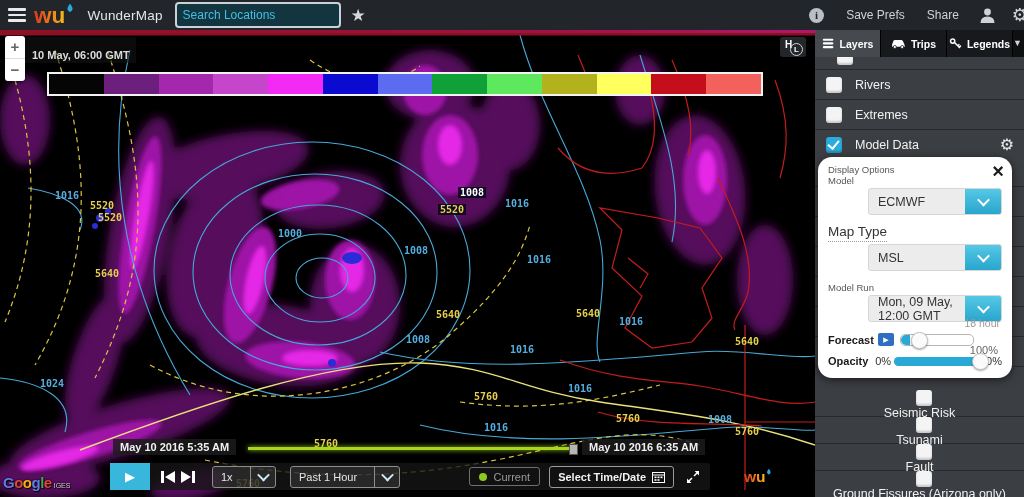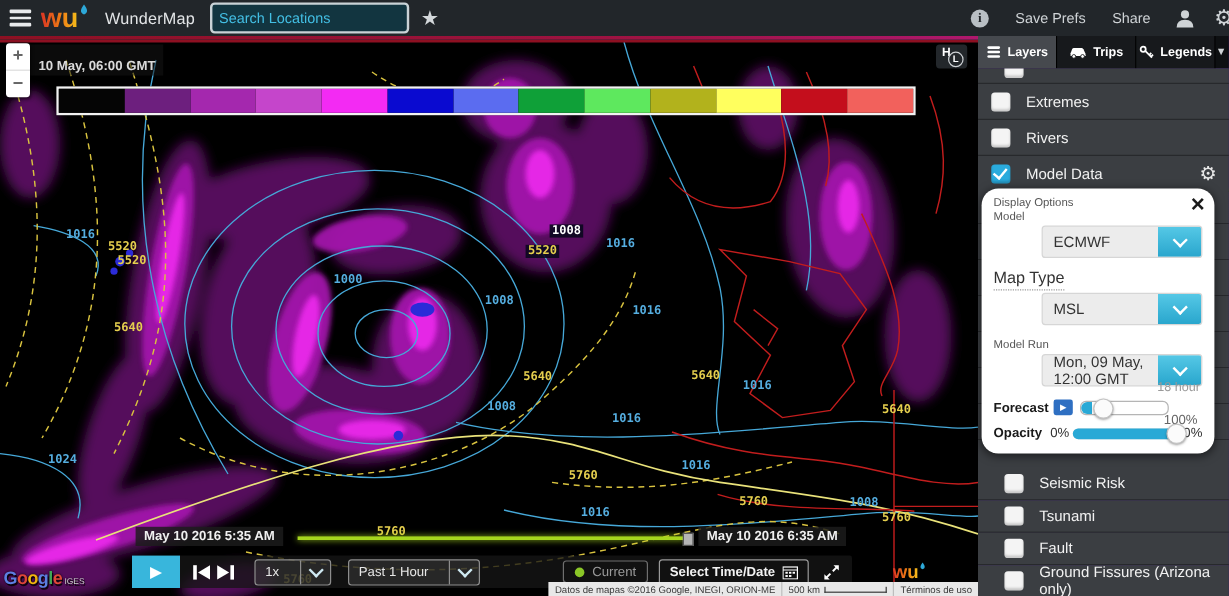--- a/index.html
+++ b/index.html
@@ -84,21 +84,21 @@
   #glogo{left:3px;top:444px;z-index:9;font-size:15px;font-weight:bold;letter-spacing:-.5px;
     text-shadow:0 0 2px #000,1px 1px 0 rgba(0,0,0,.8);}
   #glogo .sfx{font-size:7px;color:#cfcfcf;font-weight:normal;letter-spacing:0;margin-left:2px;}
   #wusmall{left:744px;top:437px;z-index:9;}
   #attrib{right:0;bottom:0;height:12px;background:#e8e8e8;display:flex;align-items:center;
     color:#3a3a3a;font-size:8px;z-index:10;white-space:nowrap;}
   #attrib .seg{padding:0 5px;border-left:1px solid #bdbdbd;display:flex;align-items:center;height:100%;}
   #attrib .seg:first-child{border-left:none;}
   #scalebar{width:50px;height:4px;border:1px solid #3a3a3a;border-top:none;margin-left:4px;}
   
-  #sidebar{position:absolute;left:815px;top:30px;width:209px;height:467px;background:#4c1d95;z-index:45;}
+  #sidebar{position:absolute;left:815px;top:30px;width:209px;height:467px;background:#be185d;z-index:45;}
   #tabs{position:absolute;left:0;top:0;width:209px;height:27px;background:#0e1012;display:flex;}
   .tab{width:65px;height:27px;background:#17191c;border-right:1px solid #000;display:flex;
     align-items:center;justify-content:center;gap:5px;color:#fff;font-size:10.5px;font-weight:bold;cursor:pointer;}
   .tab.active{background:#46494e;}
   .tab-ic{display:flex;align-items:center;}
   #tabcaret{position:absolute;right:2px;top:8px;color:#cfd3d6;font-size:9px;cursor:pointer;}
   .row{position:relative;height:29px;background:#3b3e42;border-bottom:1px solid #27292c;
     display:flex;align-items:center;cursor:pointer;}
   .row-lb{color:#f2f2f2;font-size:12.5px;}
   .cb{width:16px;height:16px;border-radius:3px;background:#f4f4f4;margin:0 13px 0 11px;
@@ -107,21 +107,21 @@
   .cb.checked::after{content:"";position:absolute;left:4px;top:1px;width:5px;height:9px;
     border-right:2.5px solid #fff;border-bottom:2.5px solid #fff;transform:rotate(40deg);}
   .row.sub .cb{margin-left:22px;}
   .gear{position:absolute;right:10px;color:#e8e8e8;font-size:16px;cursor:pointer;}
   #rows-top{position:absolute;left:0;top:27px;width:209px;}
   #partialrow{height:12px;background:#3b3e42;border-bottom:1px solid #27292c;overflow:hidden;position:relative;}
   #partialrow .cb{position:absolute;left:11px;top:-8px;margin:0 0 0 11px;}
   #fillrows{position:absolute;left:0;top:127px;width:209px;height:233px;
     background:repeating-linear-gradient(#3b3e42 0 29px,#27292c 29px 30px);}
   #rows-bottom{position:absolute;left:0;top:360px;width:209px;}
-  #rows-bottom .row{height:26px;}
+  #rows-bottom .row{height:26px;flex-direction:column;}
   
   #panel{position:absolute;left:3px;top:127px;width:194px;height:221px;background:#fff;
     border-radius:14px;box-shadow:0 2px 8px rgba(0,0,0,.55);z-index:5;padding:0;}
   #panel .inner{position:relative;padding:7px 10px;height:207px;}
   .p-small{font-size:9.5px;color:#555;line-height:11px;}
   #closex{position:absolute;right:8px;top:4px;font-size:20px;color:#1a1a1a;font-weight:bold;
     cursor:pointer;line-height:20px;}
   .sel{height:25px;margin-top:2px;display:flex;border:1px solid #d6d6d6;border-radius:3px;
     background:#ececec;overflow:hidden;cursor:pointer;margin-left:40px;}
   .sel .val{flex:1;font-size:12.5px;color:#333;display:flex;align-items:center;padding-left:9px;}
@@ -413,28 +413,20 @@
 
   <div class="abs" id="glogo">
     <span style="color:#5d7fe3">G</span><span style="color:#e0473a">o</span><span style="color:#f2b50f">o</span><span style="color:#5d7fe3">g</span><span style="color:#3fa757">l</span><span style="color:#e0473a">e</span><span class="sfx">IGES</span>
   </div>
 
   <svg class="abs" id="wusmall" width="30" height="18" viewBox="0 0 58 34">
     <text x="0" y="28" font-family="Liberation Sans,sans-serif" font-weight="bold" font-size="30" fill="url(#wug)">wu</text>
     <path d="M48,3 C52,8 53,12 48,14 C43,12 44,8 48,3" fill="#2da8d8"></path>
   </svg>
 
-  <div class="abs" id="attrib">
-    <span class="seg">Datos de mapas ©2016 Google, INEGI, ORION-ME</span>
-    <span class="seg">
-      <span>500 km</span>
-      <span id="scalebar"></span>
-    </span>
-    <span class="seg">Términos de uso</span>
-  </div>
 </div>
 
 <div id="sidebar">
   <div id="tabs">
       <div class="tab active">
         <span class="tab-ic">
           <svg viewBox="0 0 16 16" width="13" height="13">
             <g fill="#fff">
               <rect x="1" y="2" width="13" height="2.6" rx="1.3"></rect>
               <rect x="1" y="6.6" width="13" height="2.6" rx="1.3"></rect>
@@ -467,25 +459,25 @@
       </div>
     </div>
   <span id="tabcaret">▼</span>
 
   <div id="rows-top">
     <div id="partialrow" class="">
       <span class="cb"></span>
     </div>
   <div class="row">
         <span class="cb"></span>
-        <span class="row-lb">Extremes</span>
+        <span class="row-lb">Rivers</span>
       </div>
       <div class="row">
         <span class="cb"></span>
-        <span class="row-lb">Rivers</span>
+        <span class="row-lb">Extremes</span>
       </div>
       <div class="row">
         <span class="cb checked"></span>
         <span class="row-lb">Model Data</span>
         <span class="gear">⚙</span>
       </div>
     </div>
 
   <div id="fillrows"></div>
 

